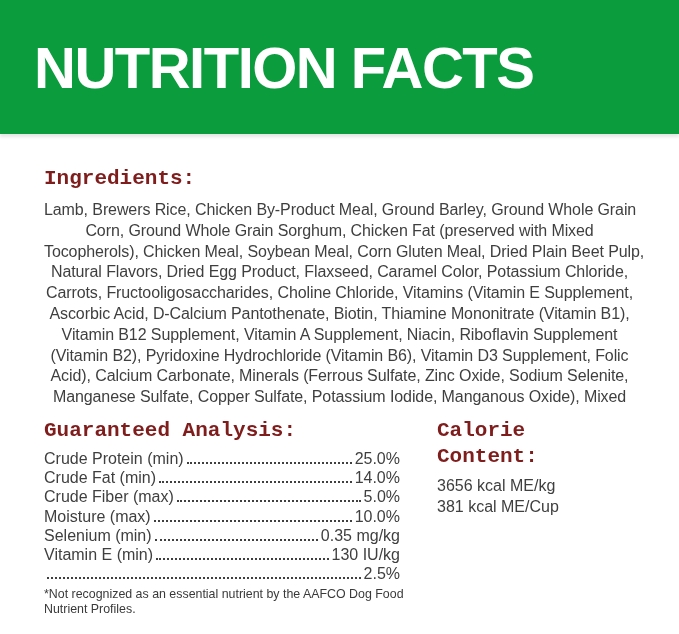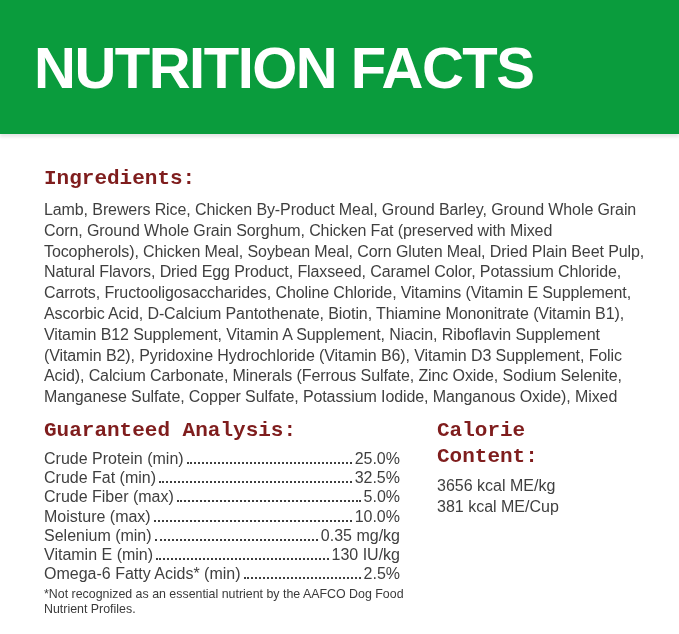--- a/index.html
+++ b/index.html
@@ -45,20 +45,21 @@
   .ingredients-heading {
     margin: 32px 0 8px 0;
   }
   .ingredients-text {
     font-size: 16px;
     line-height: 20.8px;
     letter-spacing: -0.1px;
   }
   .ing-line {
     white-space: nowrap;
+    text-align: center;
   }
   .columns {
     display: flex;
     align-items: flex-start;
     margin-top: 10px;
   }
   .ga-col {
     width: 356px;
     flex: 0 0 356px;
   }
@@ -134,21 +135,21 @@
       <h2 class="green-heading ga-heading">Guaranteed Analysis:</h2>
       <div class="ga-rows">
         <div class="ga-row">
           <span class="ga-label">Crude Protein (min)</span>
           <span class="ga-dots"></span>
           <span class="ga-value">25.0%</span>
         </div>
         <div class="ga-row">
           <span class="ga-label">Crude Fat (min)</span>
           <span class="ga-dots"></span>
-          <span class="ga-value">32.5%</span>
+          <span class="ga-value">14.0%</span>
         </div>
         <div class="ga-row">
           <span class="ga-label">Crude Fiber (max)</span>
           <span class="ga-dots"></span>
           <span class="ga-value">5.0%</span>
         </div>
         <div class="ga-row">
           <span class="ga-label">Moisture (max)</span>
           <span class="ga-dots"></span>
           <span class="ga-value">10.0%</span>
@@ -157,21 +158,20 @@
           <span class="ga-label">Selenium (min)</span>
           <span class="ga-dots"></span>
           <span class="ga-value">0.35 mg/kg</span>
         </div>
         <div class="ga-row">
           <span class="ga-label">Vitamin E (min)</span>
           <span class="ga-dots"></span>
           <span class="ga-value">130 IU/kg</span>
         </div>
         <div class="ga-row">
-          <span class="ga-label">Omega-6 Fatty Acids* (min)</span>
           <span class="ga-dots"></span>
           <span class="ga-value">2.5%</span>
         </div>
       </div>
       <p class="footnote">*Not recognized as an essential nutrient by the AAFCO Dog Food Nutrient Profiles.</p>
     </section>
 
     <section class="cal-col">
       <h2 class="green-heading cal-heading">Calorie Content:</h2>
       <div class="cal-line">3656 kcal ME/kg</div>

